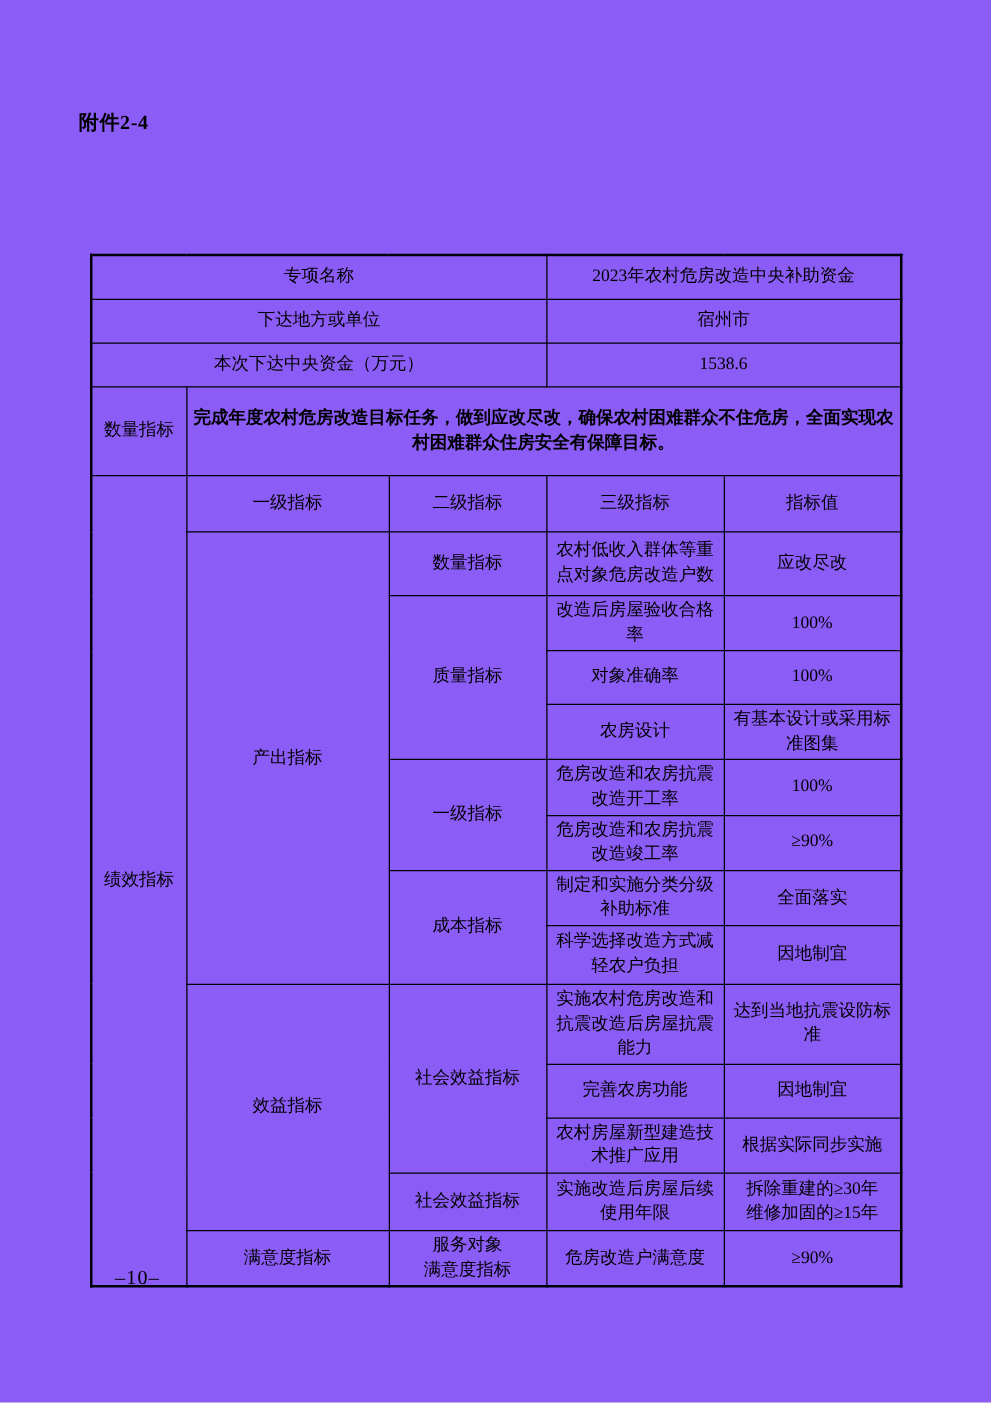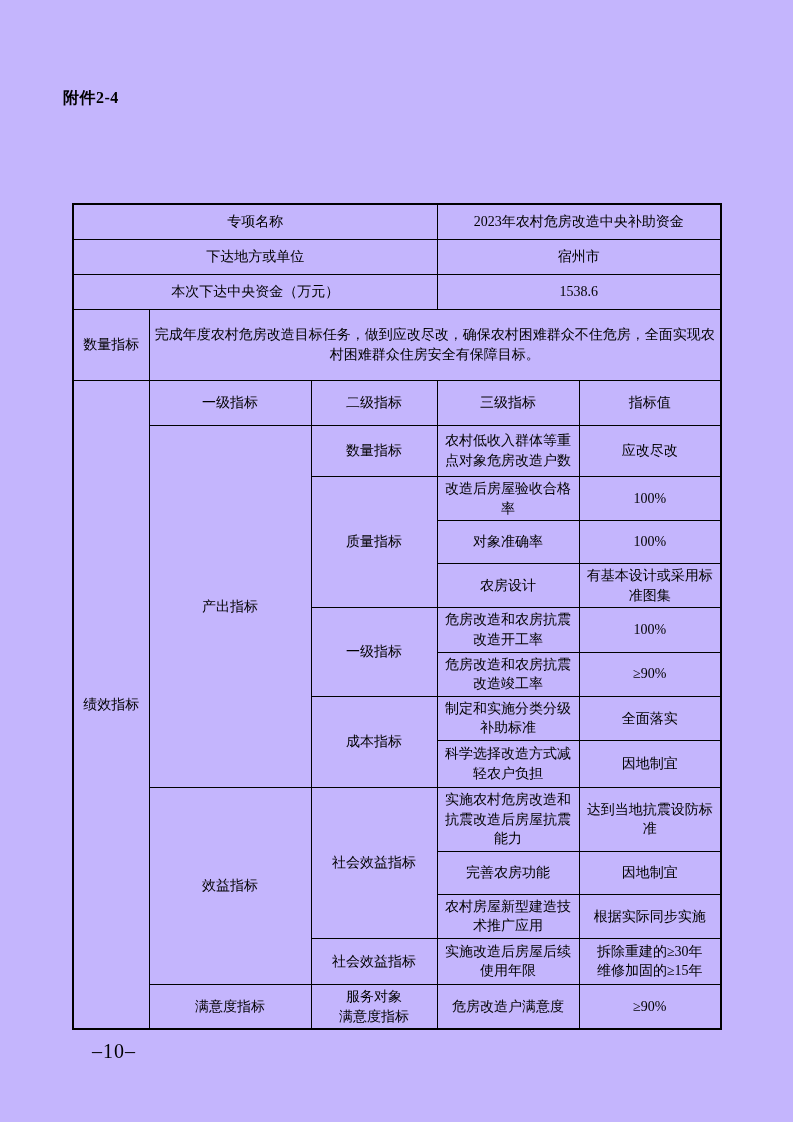--- a/index.html
+++ b/index.html
@@ -1,18 +1,18 @@
 <!DOCTYPE html>
 <html><head>
 <meta charset="utf-8">
 <style>
   html,body { margin:0; padding:0; background:#e8e8e8; }
   .page {
     position:relative; width:793px; height:1122px; margin:0 auto;
-    background:#c4b5fd; color:#000;
+    background:#8b5cf6; color:#000;
     font-family:"Liberation Serif","DejaVu Serif",serif;
     overflow:hidden;
   }
   .attachment {
     position:absolute; left:63px; top:88px;
     font-size:16px; font-weight:bold; letter-spacing:0.5px;
   }
   .doc-title {
     position:absolute; left:0; top:152px; width:100%;
     text-align:center; font-size:22px; font-weight:bold; letter-spacing:1.5px;
@@ -24,32 +24,32 @@
   }
   table.main td {
     border:1.5px solid #000;
     font-size:14px; line-height:1.4;
     text-align:center; vertical-align:middle;
     padding:2px 5px;
     overflow:hidden;
   }
   td.left { text-align:left; }
   td.pre  { white-space:pre-line; }
-  td.goal-text { text-align:left; padding:6px 9px; line-height:1.6; }
+  td.goal-text { text-align:left; padding:6px 9px; line-height:1.6;font-weight:bold; }
   tr.info td  { height:30px;margin-top:12px; }
   tr.goal td  { height:66px; }
   tr.hdr td   { height:40px; }
   tr.h46 td   { height:46px; }
   tr.h38 td   { height:38px; }
   tr.h42 td   { height:42px; }
   tr.h41 td   { height:41px; }
   tr.h36 td   { height:36px; }
   .page-number {
-    position:absolute; left:92px; top:1040px;
-    font-size:20px; letter-spacing:1px;font-family:Liberation Serif, serif;
+    position:absolute; left:92px; top:1014px;
+    font-size:16px; letter-spacing:1px;font-family:Liberation Serif, serif;
   }
 </style>
 </head>
 <body>
 
 <div class="page">
 
   <div class="attachment">附件2-4</div>
 
 

